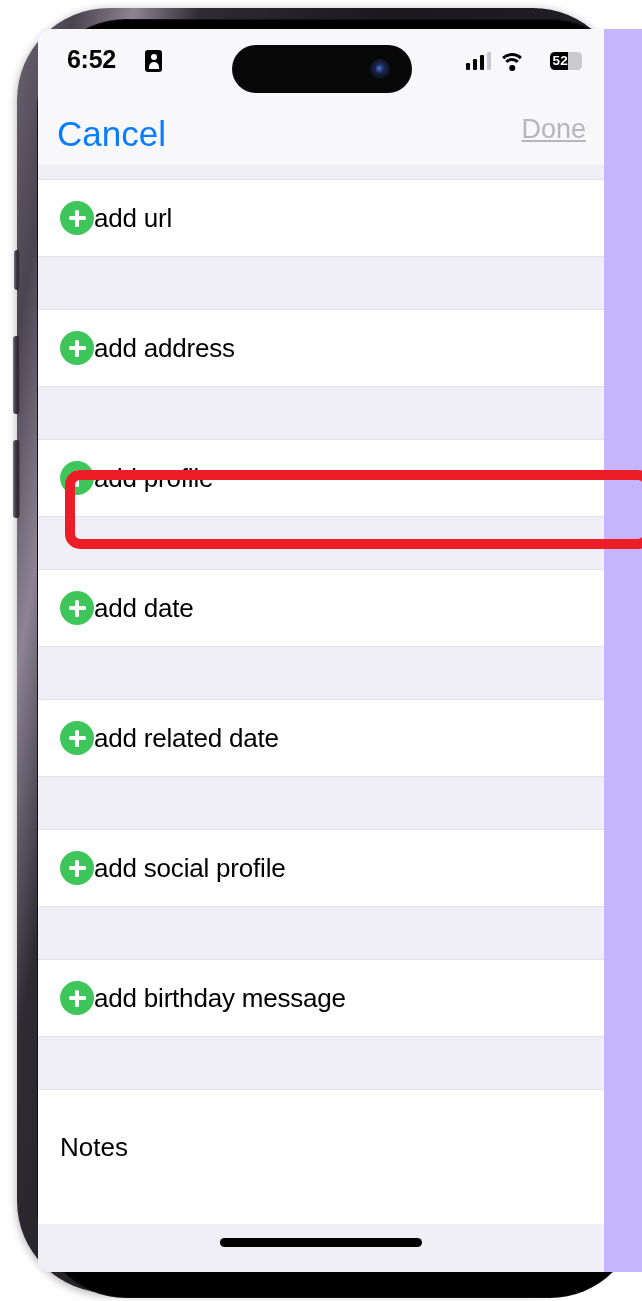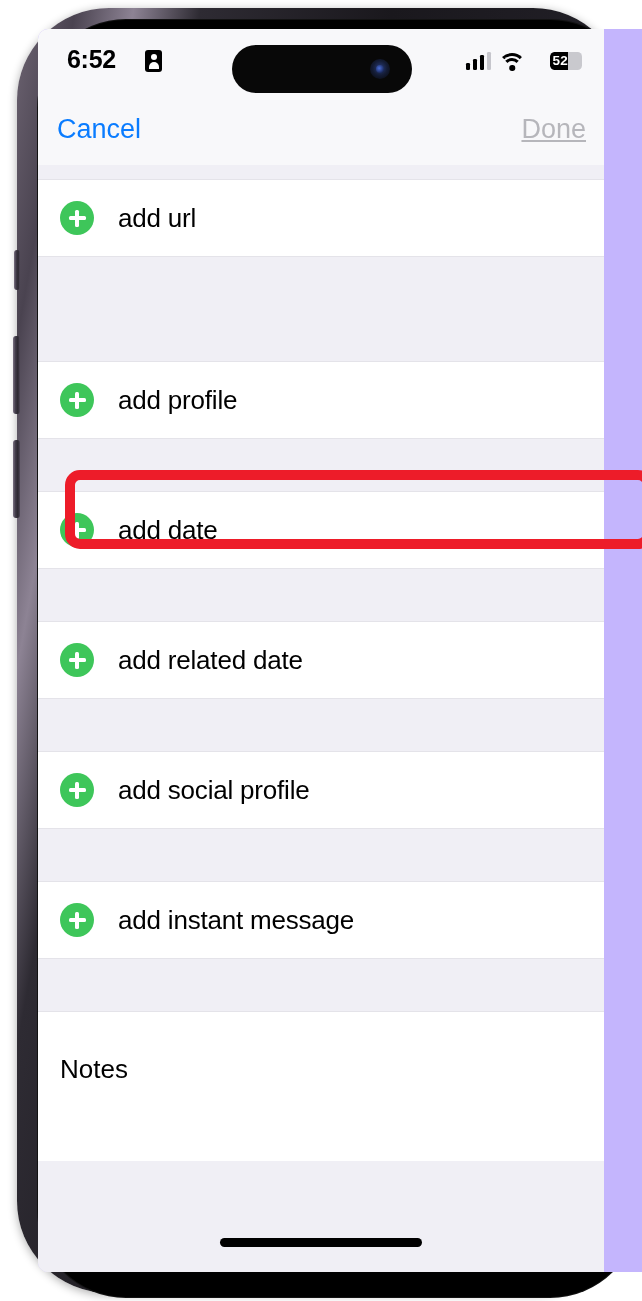--- a/index.html
+++ b/index.html
@@ -212,21 +212,21 @@
     top: 68px;
     width: 566px;
     height: 68px;
     background: #f8f8fa;
     z-index: 4;
   }
   #cancel-button {
     position: absolute;
     left: 19px;
     top: 17px;
-    font-size: 27px;
+    font-size: 35px;
     color: #0a7cff;
     cursor: pointer;
     background: none;
     border: none;
     padding: 0;
     font-family: "Liberation Sans", sans-serif;
   }
   #done-button {
     position: absolute;
     right: 18px;
@@ -276,21 +276,20 @@
   .plus-icon::before, .plus-icon::after {
     content: "";
     position: absolute;
     background: #ffffff;
     border-radius: 1.5px;
   }
   .plus-icon::before { left: 8.5px; top: 15.4px; width: 17px; height: 3.2px; }
   .plus-icon::after  { left: 15.4px; top: 8.5px; width: 3.2px; height: 17px; }
 
   .row-label {
-    margin-left: 24px;
     font-size: 26px;
     color: #000000;
     letter-spacing: -0.2px;
   }
 
   
   #notes-section {
     background: #ffffff;
     border-top: 1px solid #e4e3e9;
     height: 150px;
@@ -402,20 +401,24 @@
 
     <div class="group-gap" style="height:14px"></div>
 
     <div class="form-row">
       <div class="plus-icon" style="background: rgb(62, 198, 90);"></div>
       <div class="row-label">add url</div>
     </div>
 
     <div class="group-gap" style="height:52px"></div>
 
+    <div class="form-row">
+      <div class="plus-icon" style="background: rgb(62, 198, 90);"></div>
+      <div class="row-label">add address</div>
+    </div>
 
     <div class="group-gap" style="height:52px"></div>
 
     <div class="form-row">
       <div class="plus-icon" style="background: rgb(62, 198, 90);"></div>
       <div class="row-label">add profile</div>
     </div>
 
     <div class="group-gap" style="height:52px"></div>
 
@@ -435,21 +438,21 @@
 
     <div class="form-row">
       <div class="plus-icon" style="background: rgb(62, 198, 90);"></div>
       <div class="row-label">add social profile</div>
     </div>
 
     <div class="group-gap" style="height:52px"></div>
 
     <div class="form-row">
       <div class="plus-icon" style="background: rgb(62, 198, 90);"></div>
-      <div class="row-label">add instant message</div>
+      <div class="row-label">add birthday message</div>
     </div>
 
     <div class="group-gap" style="height:52px"></div>
 
     <div id="notes-section">
       <div id="notes-label">Notes</div>
     </div>
   </div>
 
   <div id="scroll-indicator"></div>

